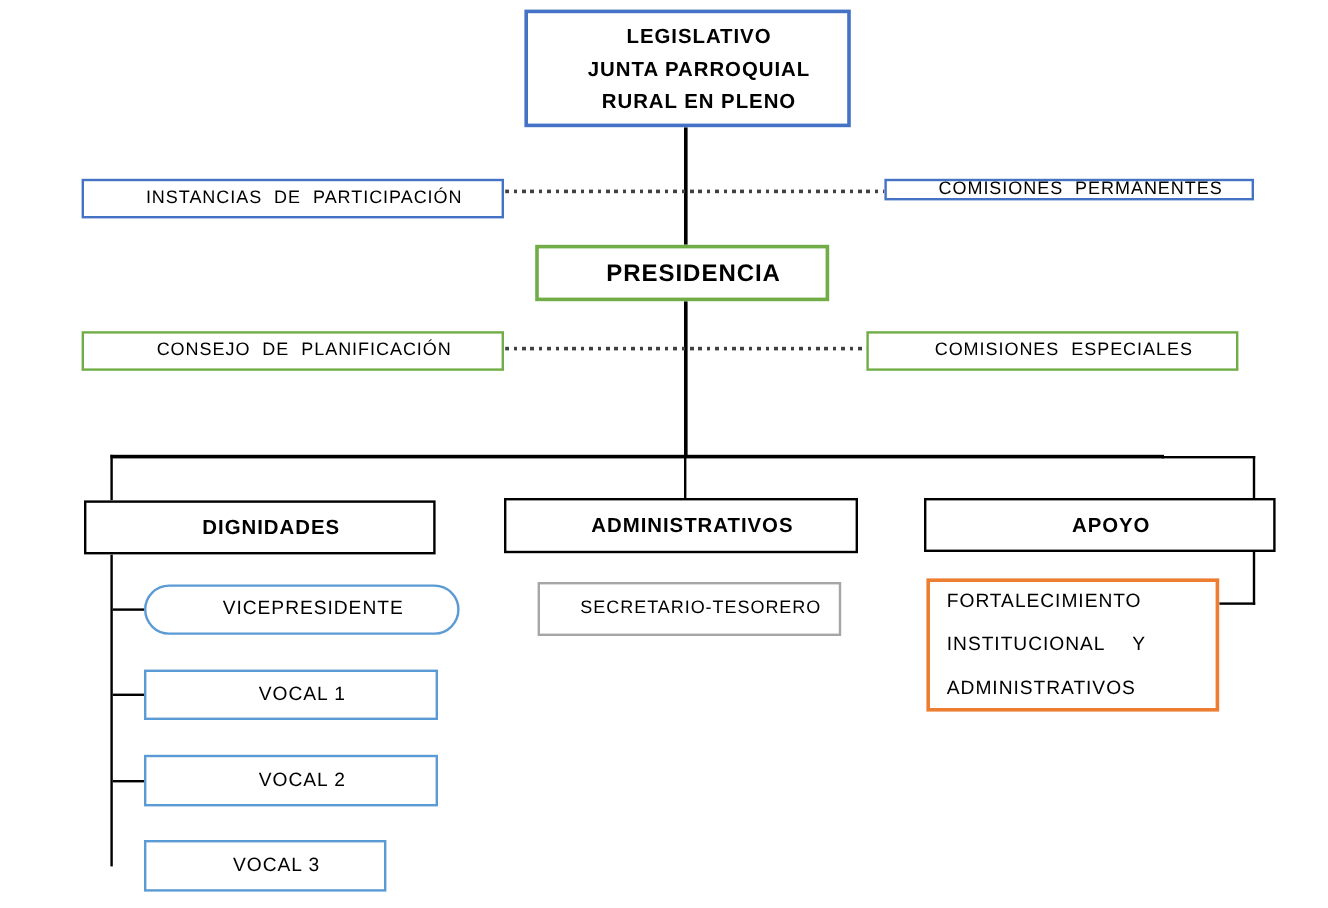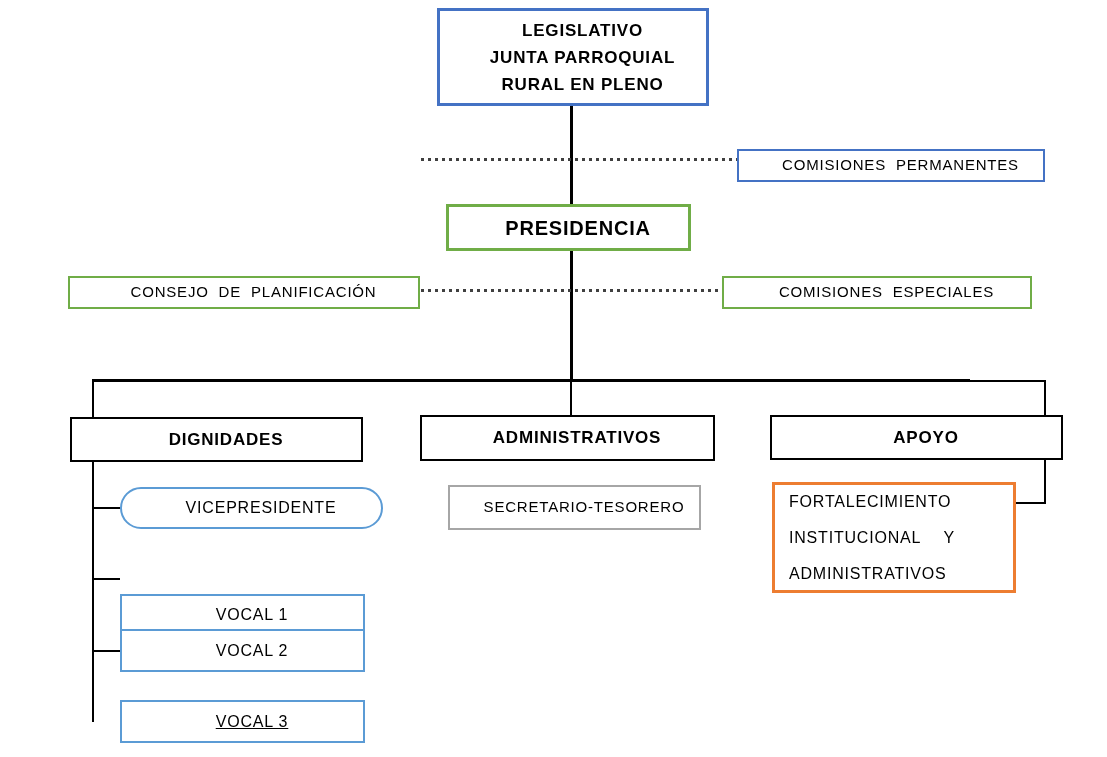--- a/index.html
+++ b/index.html
@@ -50,31 +50,31 @@
   .dotted-line {
     position: absolute;
     height: 3px;
     background: repeating-linear-gradient(90deg, #404040 0 3px, transparent 3px 7px);
     z-index: 1;
   }
 
   
   #legislativo      { left: 437px; top: 8px;   width: 272px; height: 98px;  font-size: 17px; line-height: 27px; }
   #instancias       { left: 68px;  top: 149px; width: 352px; height: 33px;  font-size: 15px; word-spacing: 5px; }
-  #com-permanentes  { left: 737px; top: 149px; width: 308px; height: 33px;  font-size: 15px; word-spacing: 5px; }
+  #com-permanentes  { left: 737px; top: 149px; width: 308px; height: 18px;  font-size: 15px; word-spacing: 5px; }
   #presidencia      { left: 446px; top: 204px; width: 245px; height: 47px;  font-size: 20px; }
   #consejo          { left: 68px;  top: 276px; width: 352px; height: 33px;  font-size: 15px; word-spacing: 5px; }
   #com-especiales   { left: 722px; top: 276px; width: 310px; height: 33px;  font-size: 15px; word-spacing: 5px; }
   #dignidades       { left: 70px;  top: 417px; width: 293px; height: 45px;  font-size: 17px; }
   #administrativos  { left: 420px; top: 415px; width: 295px; height: 46px;  font-size: 17px; }
   #apoyo            { left: 770px; top: 415px; width: 293px; height: 45px;  font-size: 17px; }
   #vicepresidente   { left: 120px; top: 487px; width: 263px; height: 42px;  font-size: 16px; border-radius: 21px; }
-  #vocal1           { left: 120px; top: 558px; width: 245px; height: 42px;  font-size: 16px; margin-top: 36px; }
+  #vocal1           { left: 120px; top: 558px; width: 245px; height: 42px;  font-size: 16px; }
   #vocal2           { left: 120px; top: 629px; width: 245px; height: 43px;  font-size: 16px; }
-  #vocal3           { left: 120px; top: 700px; width: 245px; height: 43px;  font-size: 16px; text-decoration: underline; }
+  #vocal3           { left: 120px; top: 700px; width: 202px; height: 43px;  font-size: 16px; }
   #secretario       { left: 448px; top: 485px; width: 253px; height: 45px;  font-size: 15px; }
   #fortalecimiento  { left: 772px; top: 482px; width: 244px; height: 111px; font-size: 16px;
                       align-items: flex-start; text-align: left; padding-left: 14px; line-height: 36px; }
   #fortalecimiento .mid-line { word-spacing: 18px; }
 </style>
 </head>
 <body>
 
 <div class="canvas">
 
@@ -93,20 +93,23 @@
   <div class="line" style="left:94px; top:650px; width:26px; height:2px;"></div>
   <div class="line" style="left:1044px; top:460px; width:2px; height:44px;"></div>
   <div class="line" style="left:1016px; top:502px; width:30px; height:2px;"></div>
 
   <div id="legislativo" class="box border-blue bold">
     <span>LEGISLATIVO</span>
     <span>JUNTA PARROQUIAL</span>
     <span>RURAL EN PLENO</span>
   </div>
 
+  <div id="instancias" class="box border-blue-thin">
+    <span>INSTANCIAS DE PARTICIPACIÓN</span>
+  </div>
 
   <div id="com-permanentes" class="box border-blue-thin">
     <span>COMISIONES PERMANENTES</span>
   </div>
 
   <div id="presidencia" class="box border-green bold">
     <span>PRESIDENCIA</span>
   </div>
 
   <div id="consejo" class="box border-green-thin">

